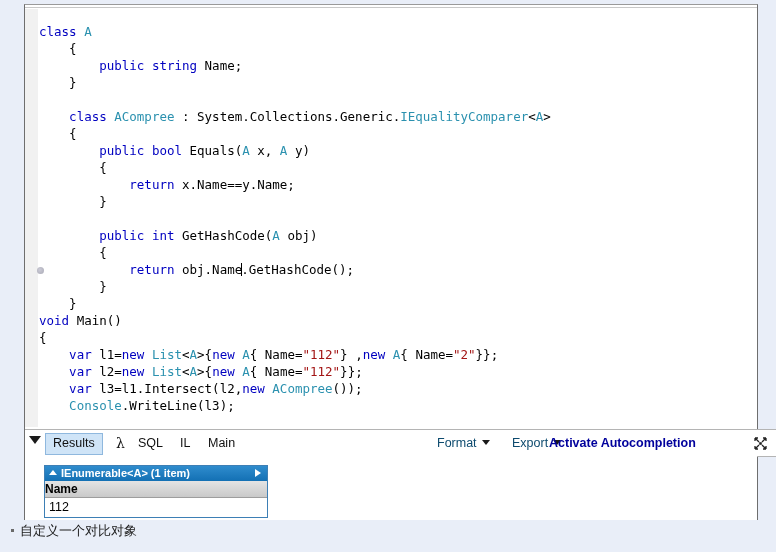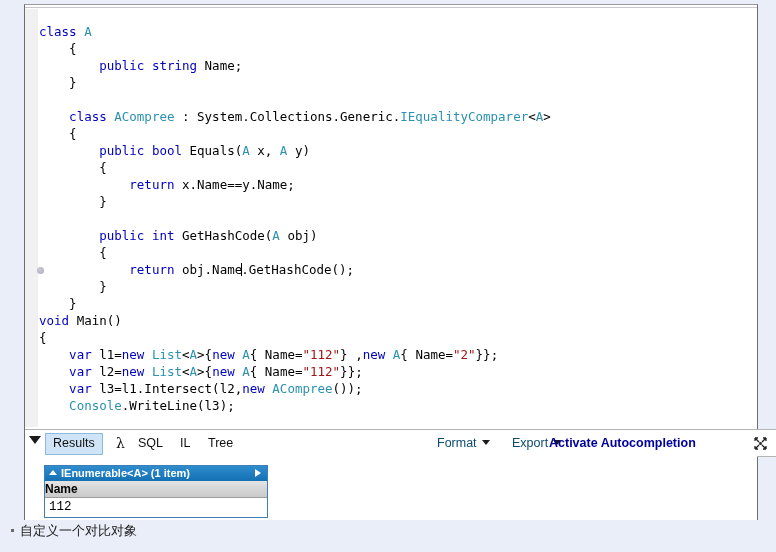--- a/index.html
+++ b/index.html
@@ -247,21 +247,21 @@
     box-sizing: border-box;
   }
   #grid-row {
     height: 19px;
     line-height: 19px;
     background: #ffffff;
     font-size: 12.5px;
     color: #000;
     padding-left: 4px;
     box-sizing: border-box;
-    font-family: Liberation Mono, monospace;
+    font-family: Liberation Sans, sans-serif;
   }
 
   
   #status-line {
     position: absolute;
     left: 0;
     top: 520px;
     width: 763px;
     height: 22px;
     background: #e9eef8;
@@ -294,21 +294,21 @@
       <div id="code"><div class="ln"><span class="kw">class </span><span class="typ">A</span></div><div class="ln"><span class="pl">    {</span></div><div class="ln"><span class="pl">        </span><span class="kw">public string </span><span class="pl">Name;</span></div><div class="ln"><span class="pl">    }</span></div><div class="ln"><span class="pl"></span></div><div class="ln"><span class="pl">    </span><span class="kw">class </span><span class="typ">ACompree</span><span class="pl"> : System.Collections.Generic.</span><span class="typ">IEqualityComparer</span><span class="pl">&lt;</span><span class="typ">A</span><span class="pl">&gt;</span></div><div class="ln"><span class="pl">    {</span></div><div class="ln"><span class="pl">        </span><span class="kw">public bool </span><span class="pl">Equals(</span><span class="typ">A</span><span class="pl"> x, </span><span class="typ">A</span><span class="pl"> y)</span></div><div class="ln"><span class="pl">        {</span></div><div class="ln"><span class="pl">            </span><span class="kw">return </span><span class="pl">x.Name==y.Name;</span></div><div class="ln"><span class="pl">        }</span></div><div class="ln"><span class="pl"></span></div><div class="ln"><span class="pl">        </span><span class="kw">public int </span><span class="pl">GetHashCode(</span><span class="typ">A</span><span class="pl"> obj)</span></div><div class="ln"><span class="pl">        {</span></div><div class="ln"><span class="pl">            </span><span class="kw">return </span><span class="pl">obj.Name</span><span class="cur"></span><span class="pl">.GetHashCode();</span></div><div class="ln"><span class="pl">        }</span></div><div class="ln"><span class="pl">    }</span></div><div class="ln"><span class="kw">void </span><span class="pl">Main()</span></div><div class="ln"><span class="pl">{</span></div><div class="ln"><span class="pl">    </span><span class="kw">var </span><span class="pl">l1=</span><span class="kw">new </span><span class="typ">List</span><span class="pl">&lt;</span><span class="typ">A</span><span class="pl">&gt;{</span><span class="kw">new </span><span class="typ">A</span><span class="pl">{ Name=</span><span class="str">"112"</span><span class="pl">} ,</span><span class="kw">new </span><span class="typ">A</span><span class="pl">{ Name=</span><span class="str">"2"</span><span class="pl">}};</span></div><div class="ln"><span class="pl">    </span><span class="kw">var </span><span class="pl">l2=</span><span class="kw">new </span><span class="typ">List</span><span class="pl">&lt;</span><span class="typ">A</span><span class="pl">&gt;{</span><span class="kw">new </span><span class="typ">A</span><span class="pl">{ Name=</span><span class="str">"112"</span><span class="pl">}};</span></div><div class="ln"><span class="pl">    </span><span class="kw">var </span><span class="pl">l3=l1.Intersect(l2,</span><span class="kw">new </span><span class="typ">ACompree</span><span class="pl">());</span></div><div class="ln"><span class="pl">    </span><span class="typ">Console</span><span class="pl">.WriteLine(l3);</span></div><div class="ln"><span class="pl"></span></div><div class="ln"><span class="pl">}</span></div></div>
     </div>
 
     <div id="results-bar">
       <div id="collapse-caret"></div>
 
       <div class="tabbtn active" id="tab-results">Results</div>
       <div class="tabbtn" id="tab-lambda">λ</div>
       <div class="tabbtn" id="tab-sql">SQL</div>
       <div class="tabbtn" id="tab-il">IL</div>
-      <div class="tabbtn" id="tab-tree">Tree</div>
+      <div class="tabbtn" id="tab-tree">Main</div>
 
       <div class="menubtn" id="btn-format"><span>Format</span><span class="dncaret"></span></div>
 
       <div class="menubtn" id="btn-export"><span>Export</span><span class="dncaret"></span></div>
 
       <div id="btn-autocomplete">Activate Autocompletion</div>
 
       <div id="icon-expandall">
         <svg width="17" height="17" viewBox="0 0 17 17" aria-hidden="true">
           <g stroke="#222" stroke-width="1.3" fill="none">

